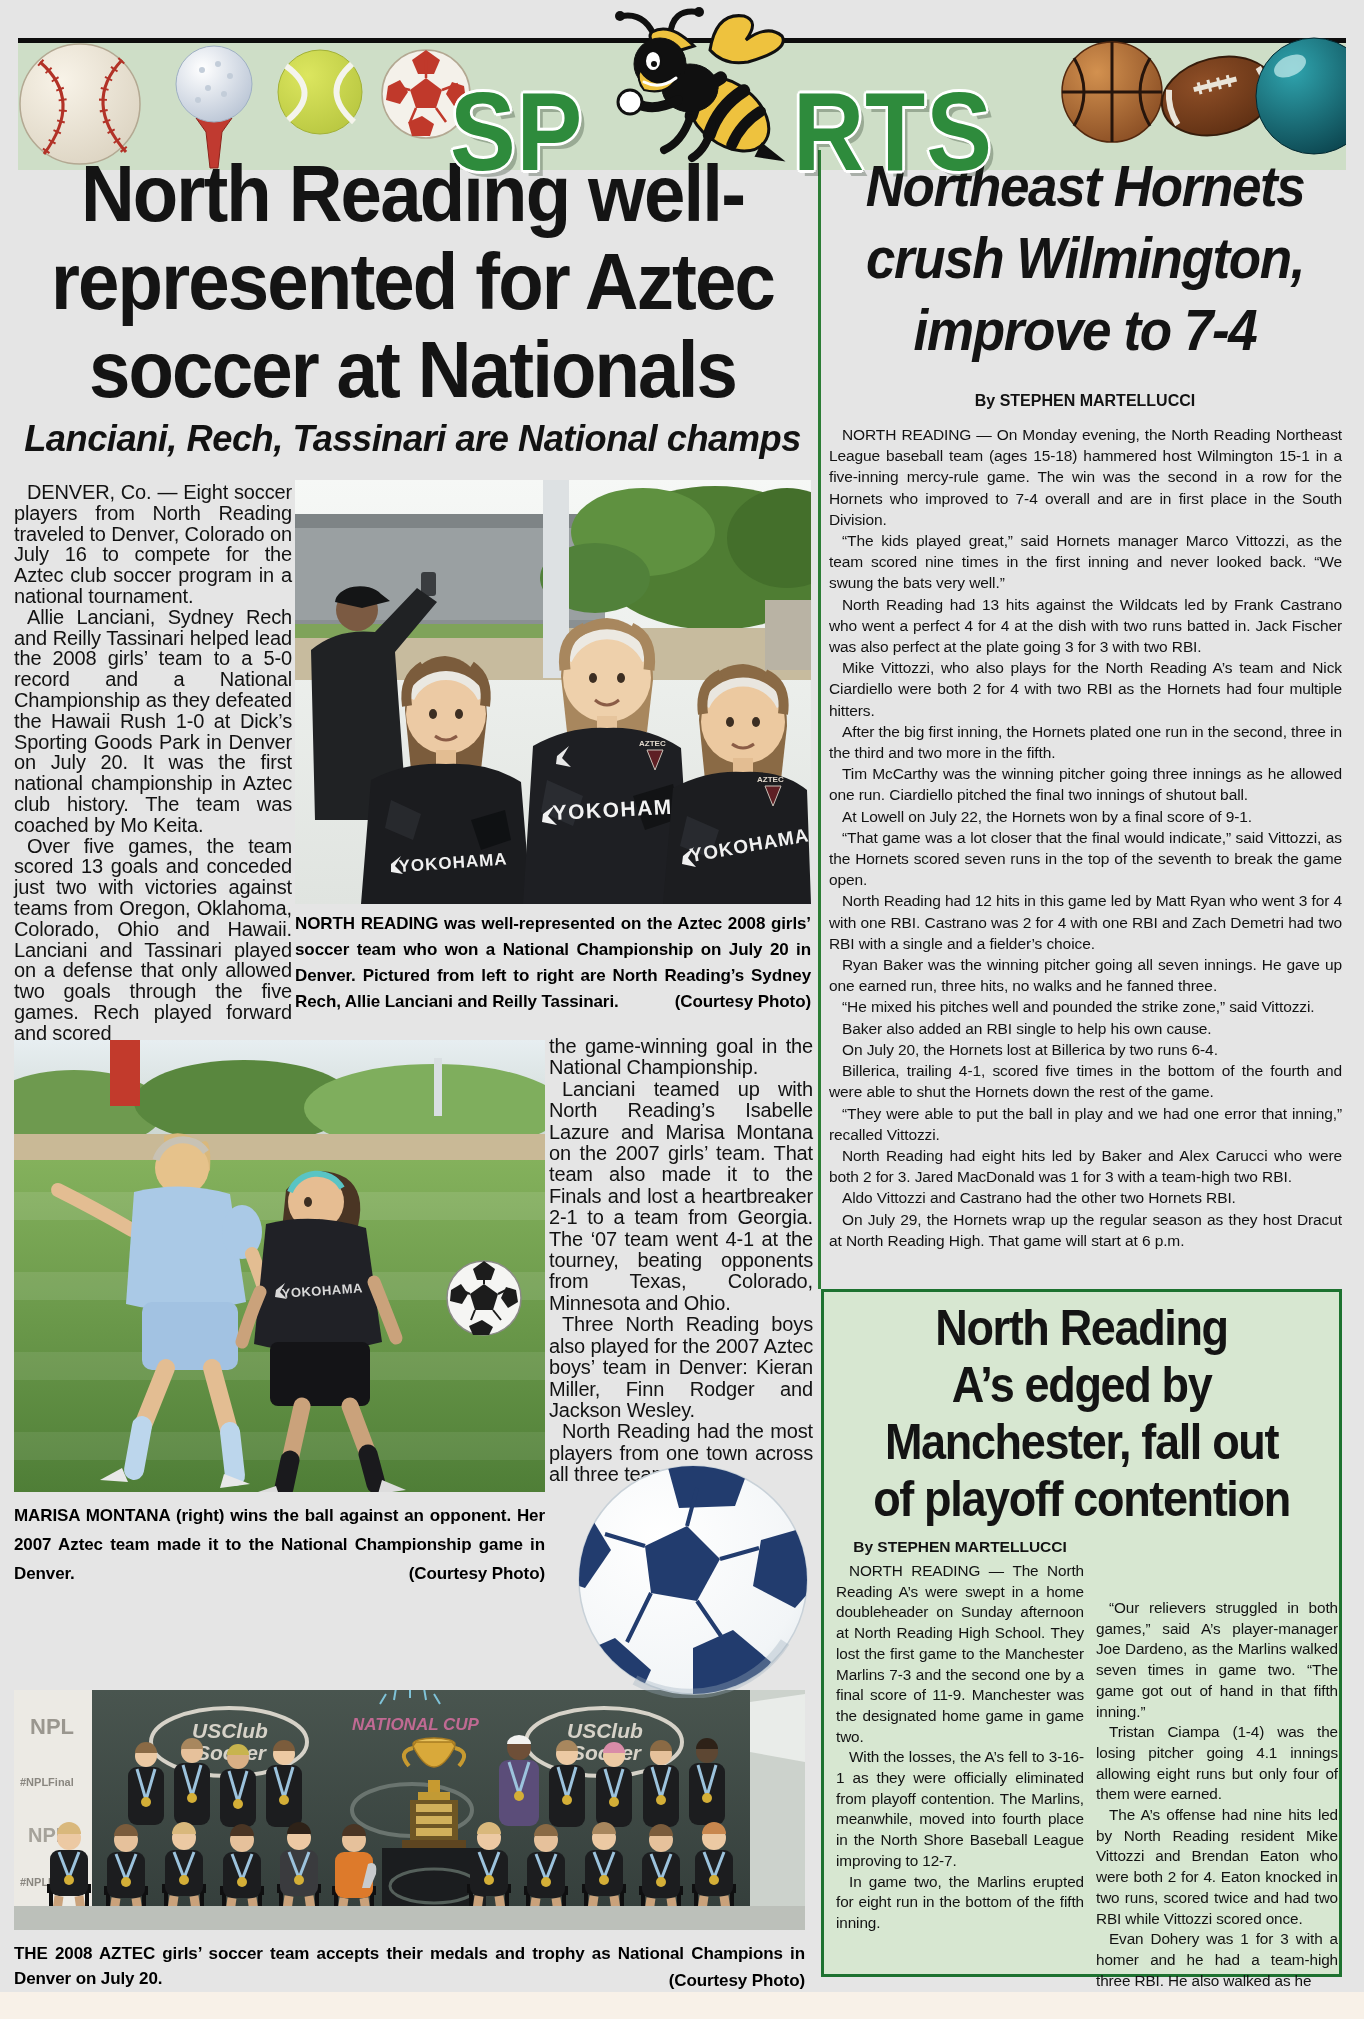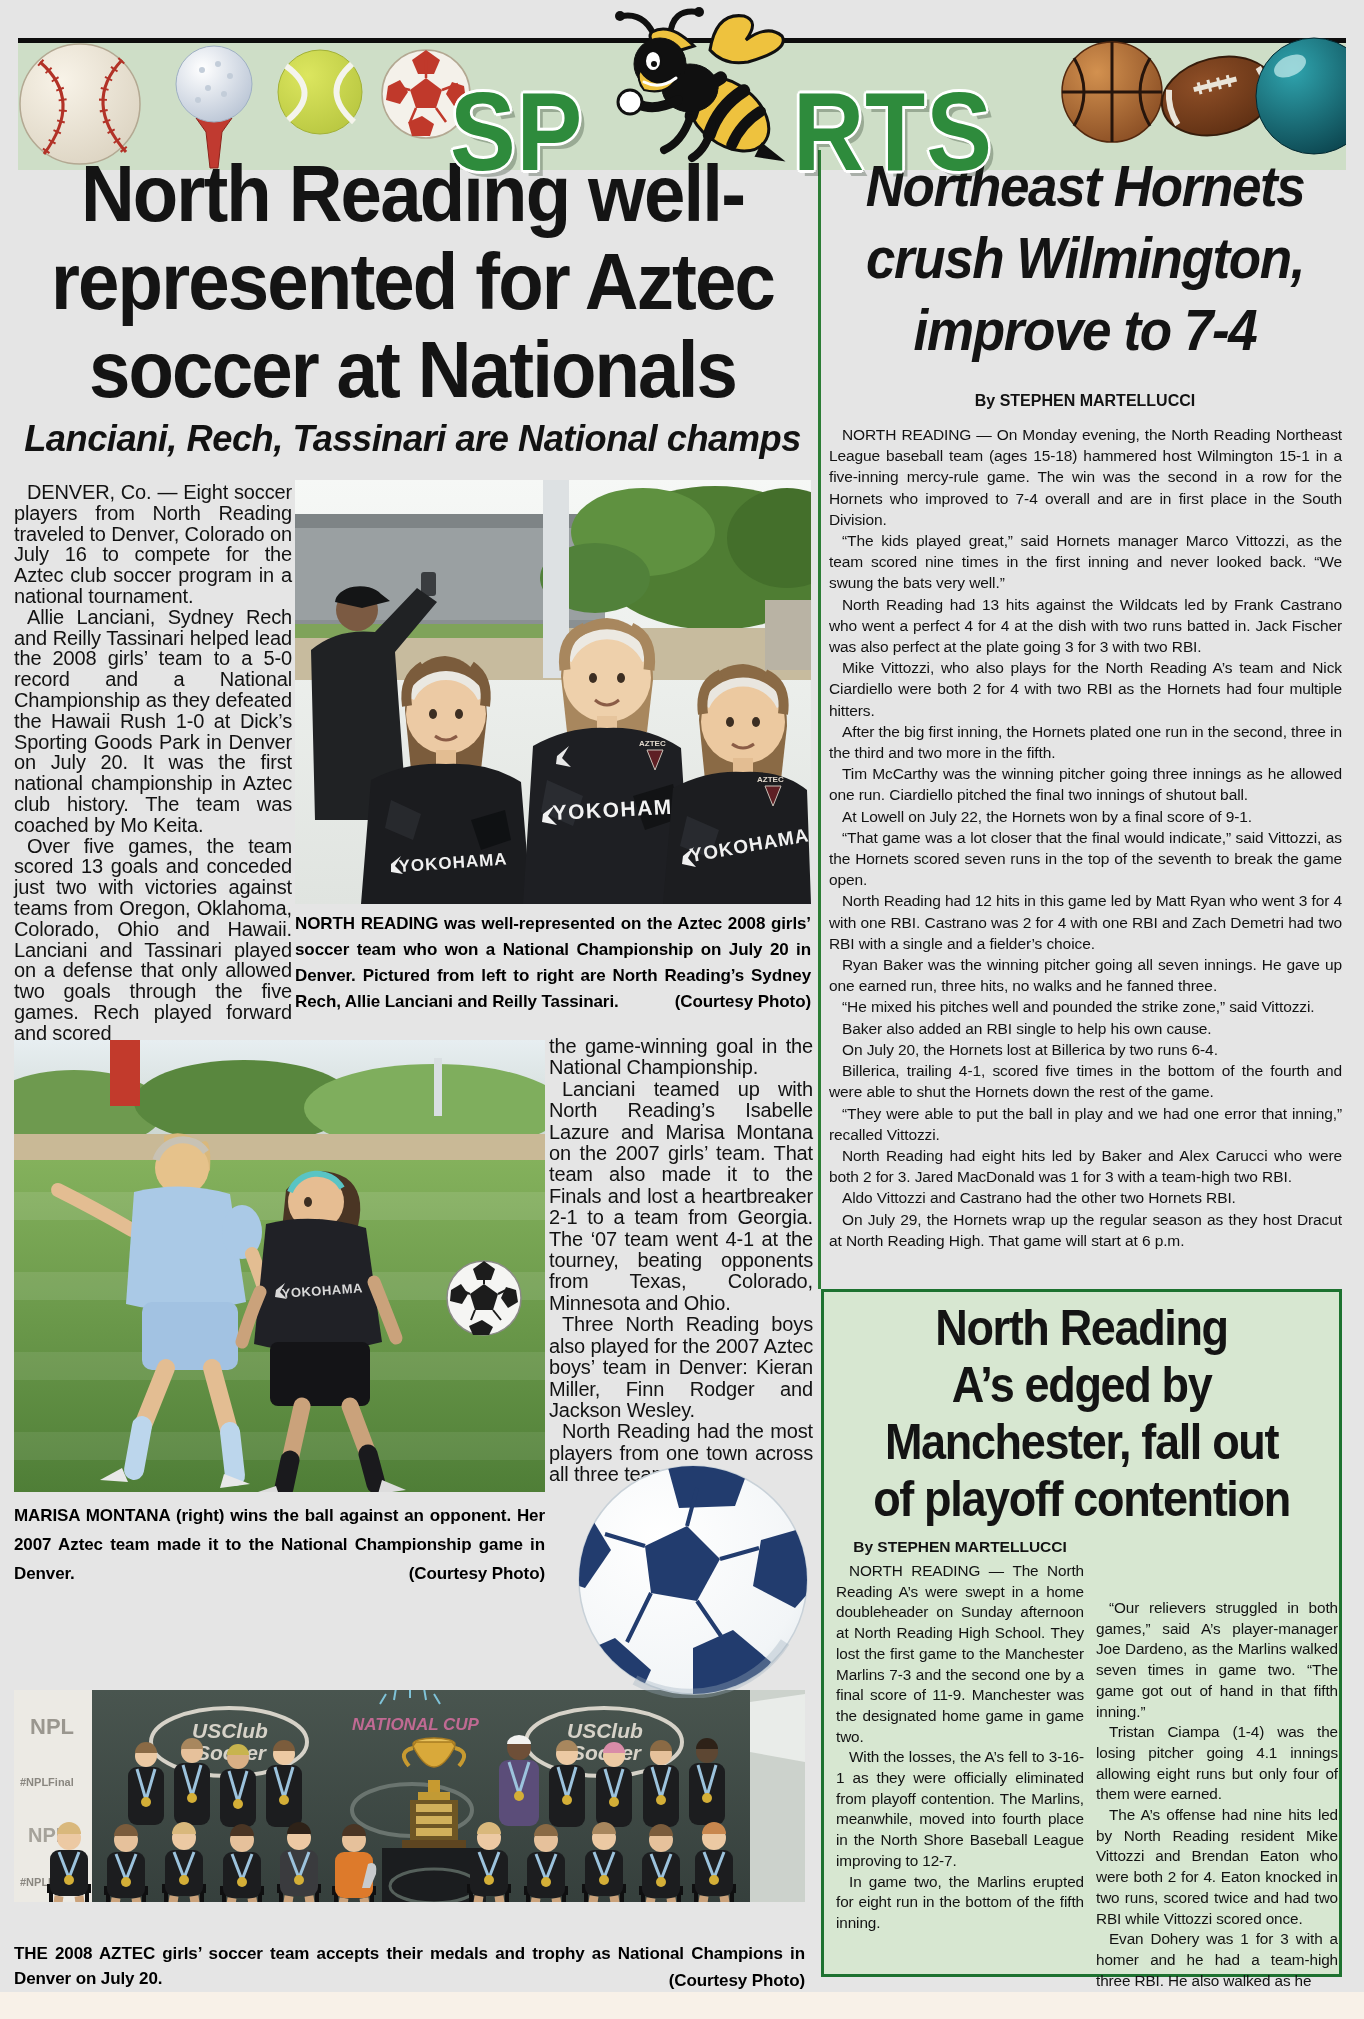--- a/index.html
+++ b/index.html
@@ -356,21 +356,21 @@
         <polygon points="228,66 252,110 220,146 178,124 186,78"></polygon>
         <polygon points="196,200 166,244 118,232 118,186 158,168"></polygon>
         <polygon points="40,176 76,208 56,252 0,248 -6,196"></polygon>
         <polygon points="-26,64 14,52 36,88 10,126 -34,112"></polygon>
         <path d="M112,64 L122,26 M145,97 L184,86 M122,139 L146,174 M76,131 L52,180 M70,84 L30,72" stroke="#223c6e" stroke-width="4" fill="none"></path>
       </g>
       <path d="M210,180 A114 114 0 0 1 60 218" fill="none" stroke="#9fb0bd" stroke-width="10" opacity=".35"></path>
     </svg>
   </div>
 
-  <div class="photo" style="left:14px;top:1690px;width:791px;height:212px;">
+  <div class="photo" style="left:14px;top:1690px;width:791px;height:240px;">
     <svg width="791" height="242" viewBox="0 0 791 242">
       <defs>
         <linearGradient id="pBg" x1="0" y1="0" x2="0" y2="1">
             <stop offset="0" stop-color="#49554f"></stop>
             <stop offset="1" stop-color="#353f3c"></stop>
           </linearGradient>
       </defs>
       <rect x="78" y="0" width="658" height="216" fill="url(#pBg)"></rect>
       <rect x="0" y="0" width="78" height="216" fill="#eceae4"></rect>
       <text x="16" y="44" font-size="22" font-weight="bold" fill="#9a978f">NPL</text>

